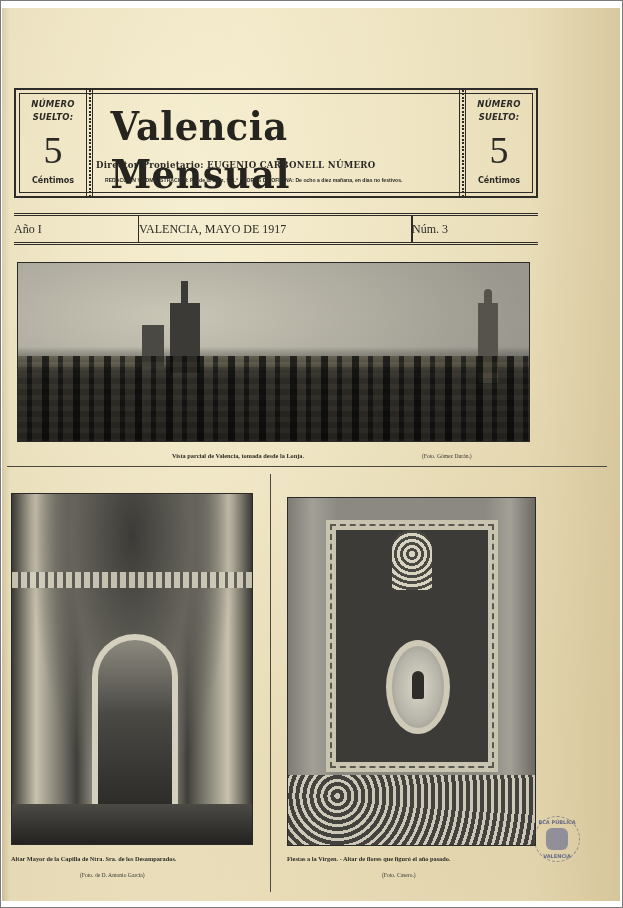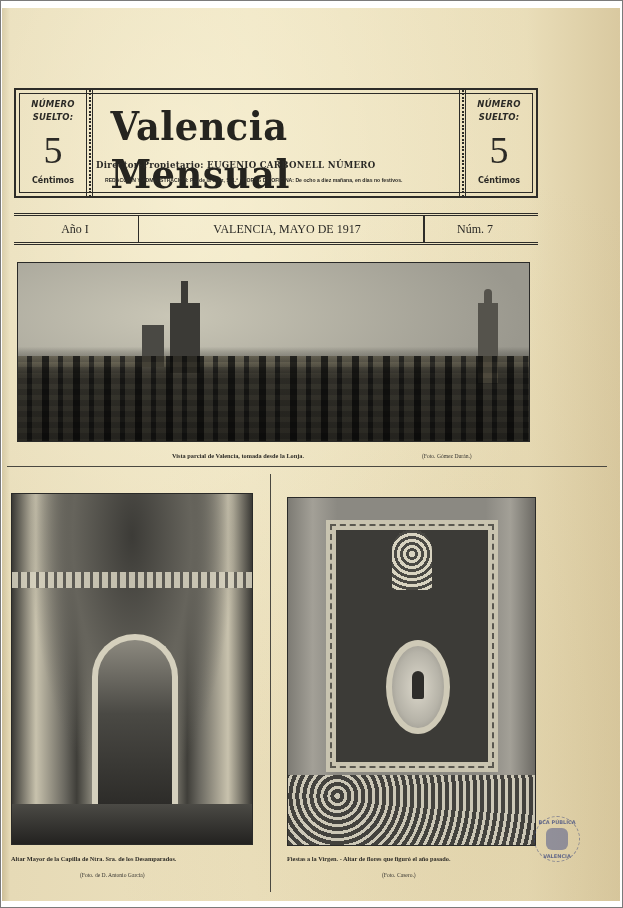--- a/index.html
+++ b/index.html
@@ -75,24 +75,24 @@
       font-family: "Liberation Sans", sans-serif; font-weight: bold; font-size: 5.4px;
       letter-spacing: 0; transform: scaleX(0.95); white-space: nowrap;
     }
     
     .issue-bar {
       position: absolute; left: 12px; top: 205px; width: 524px; height: 32px;
       border-top: 3px double #2d2c28; border-bottom: 3px double #2d2c28; box-sizing: border-box;
       font-family: "Liberation Serif", serif; font-size: 12px;
     }
     .issue-bar .cell {
-      position: absolute; top: 0; height: 26px; line-height: 26px; text-align: center;
+      position: absolute; top: 0; height: 26px; line-height: 26px; 
     }
     .issue-bar .c1 { left: 0; width: 122px; }
-    .issue-bar .c2 { left: 124px; width: 272px; border-left: 1px solid #2d2c28; border-right: 2px solid #2d2c28; padding-left: 12px; }
+    .issue-bar .c2 { left: 124px; width: 272px; border-left: 1px solid #2d2c28; border-right: 2px solid #2d2c28; }
     .issue-bar .c3 { left: 398px; width: 126px; }
     
     .photo {
       position: absolute; box-sizing: border-box; border: 1px solid #2a2a28; overflow: hidden;
     }
     .photo-top {
       left: 15px; top: 254px; width: 513px; height: 180px;
       background:
         linear-gradient(180deg, rgba(0,0,0,0) 0, rgba(0,0,0,0) 47%, rgba(40,40,38,0.2) 50%, rgba(50,50,48,0.9) 63%, rgba(40,40,38,0.95) 100%),
         radial-gradient(ellipse at 30% 30%, #c9c6b6, #9a988e 70%);
@@ -205,21 +205,21 @@
           <div>SUELTO:</div>
         </div>
         <div class="number">5</div>
         <div class="unit">Céntimos</div>
       </div>
     </div>
 
     <div class="issue-bar">
       <div class="cell c1">Año I</div>
       <div class="cell c2">VALENCIA, MAYO DE 1917</div>
-      <div class="cell c3">Núm. 7</div>
+      <div class="cell c3">Núm. 3</div>
     </div>
 
     <div class="photo photo-top">
       <div class="tower t2"></div>
       <div class="tower t1"></div>
       <div class="tower t3"></div>
       <div class="skyline"></div>
     </div>
     <div class="caption" style="left:170px; top:444px;">Vista parcial de Valencia, tomada desde la Lonja.</div>
     <div class="credit" style="left:420px; top:445px;">(Foto. Gómez Durán.)</div>

